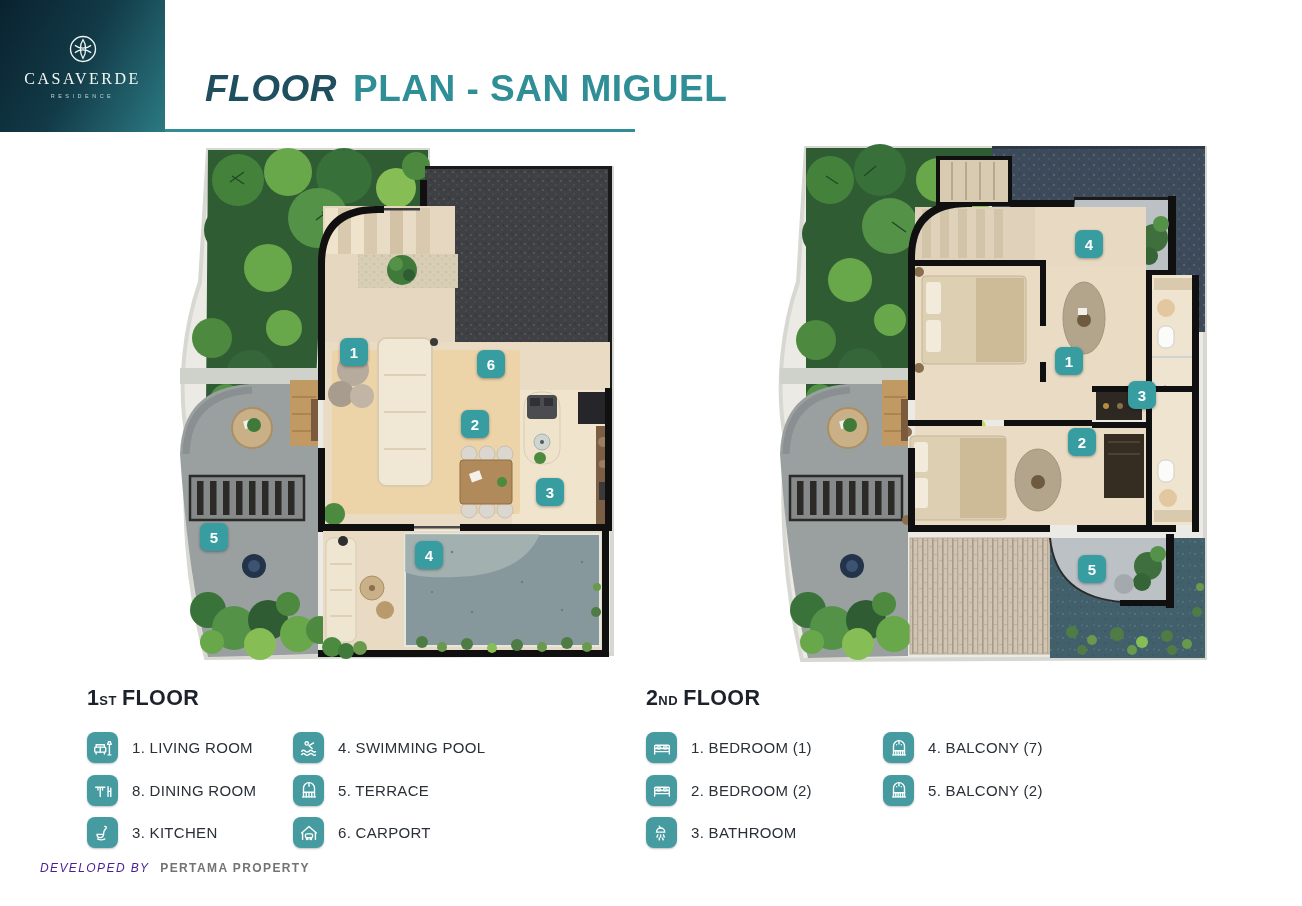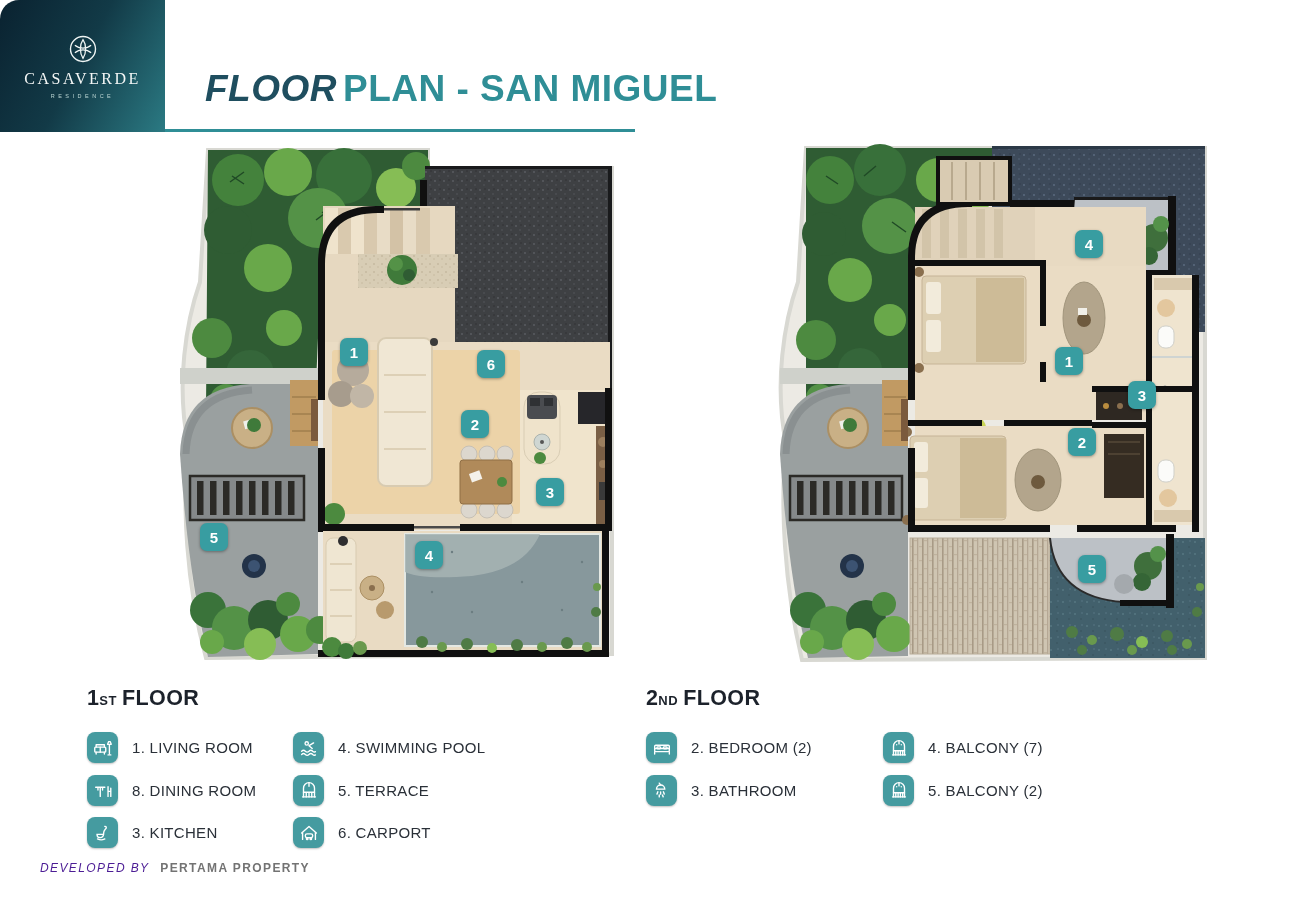--- a/index.html
+++ b/index.html
@@ -1,29 +1,29 @@
 <!DOCTYPE html>
 <html><head>
 <meta charset="utf-8">
 <style>
   html,body{margin:0;padding:0;background:#ffffff;}
   #canvas{position:relative;width:1302px;height:906px;background:#ffffff;overflow:hidden;
-          font-family:"Liberation Sans", sans-serif;border-radius:19px;}
+          font-family:"Liberation Sans", sans-serif;}
 
   
   .logo-block{position:absolute;left:0;top:0;width:165px;height:132px;
     background:linear-gradient(118deg,#0a2230 0%,#123a47 48%,#2b7a83 100%);
     display:flex;flex-direction:column;align-items:center;justify-content:center;color:#f2f5f4;}
   .logo-emblem{margin-bottom:6px;}
   .logo-brand{font-family:"Liberation Serif", serif;font-size:16px;letter-spacing:2.5px;color:#f4f7f6;}
   .logo-tagline{font-size:5.5px;letter-spacing:3.5px;color:#bcd6d4;margin-top:5px;}
 
   .page-title{position:absolute;left:205px;top:68px;font-size:37px;font-weight:700;letter-spacing:.5px;white-space:nowrap;}
   .title-em{font-style:italic;color:#1f4e5f;}
-  .title-rest{color:#2f8e96;margin-left:6px;}
+  .title-rest{color:#2f8e96;margin-left:16px;}
   .title-divider{position:absolute;left:165px;top:129px;width:470px;height:2.5px;background:#2f8e96;}
 
   
   .plan{position:absolute;}
   #plan1{left:172px;top:142px;width:470px;height:535px;}
   #plan2{left:772px;top:142px;width:440px;height:535px;}
   .plan svg{position:absolute;left:0;top:0;}
 
   .badge{position:absolute;width:28px;height:28px;border-radius:7px;background:#389da1;
     color:#ffffff;font-size:15px;font-weight:600;display:flex;align-items:center;justify-content:center;
@@ -532,20 +532,31 @@
     <div class="leg-col col1">
       <div class="leg-item">
         <span class="tile">
           <svg width="22" height="22" viewBox="0 0 24 24" fill="none" stroke="#ffffff" stroke-width="1.5" stroke-linecap="round">
             <rect x="4" y="9" width="16" height="7" rx="1.2"></rect>
               <path d="M4 16 v2.5 M20 16 v2.5 M4 12.5 H20"></path>
             <rect x="6.5" y="10.8" width="4" height="2" rx="0.8"></rect>
               <rect x="13.5" y="10.8" width="4" height="2" rx="0.8"></rect>
           </svg>
         </span>
+        <span class="lbl">1. BEDROOM (1)</span>
+      </div>
+      <div class="leg-item">
+        <span class="tile">
+          <svg width="22" height="22" viewBox="0 0 24 24" fill="none" stroke="#ffffff" stroke-width="1.5" stroke-linecap="round">
+            <rect x="4" y="9" width="16" height="7" rx="1.2"></rect>
+              <path d="M4 16 v2.5 M20 16 v2.5 M4 12.5 H20"></path>
+            <rect x="6.5" y="10.8" width="4" height="2" rx="0.8"></rect>
+              <rect x="13.5" y="10.8" width="4" height="2" rx="0.8"></rect>
+          </svg>
+        </span>
         <span class="lbl">2. BEDROOM (2)</span>
       </div>
       <div class="leg-item">
         <span class="tile">
           <svg width="22" height="22" viewBox="0 0 24 24" fill="none" stroke="#ffffff" stroke-width="1.5" stroke-linecap="round">
             <path d="M6 11 a4.5 4.5 0 0 1 9 0 Z"></path>
               <path d="M10.5 6.5 L9 4.5"></path>
             <path d="M7.5 14 l-1 2.5 M10.5 14 v2.5 M13.5 14 l1 2.5 M9 17.5 v2 M12.5 17.5 l0.8 2"></path>
           </svg>
         </span>

